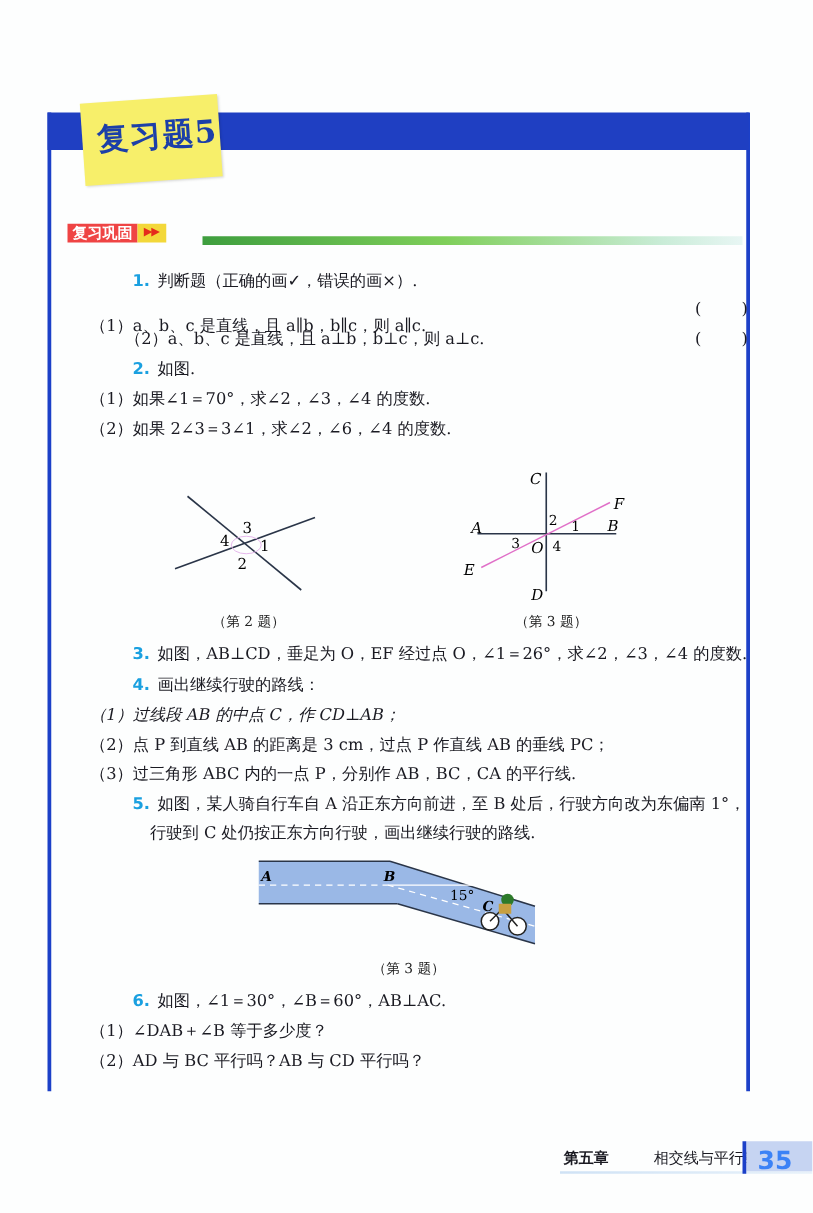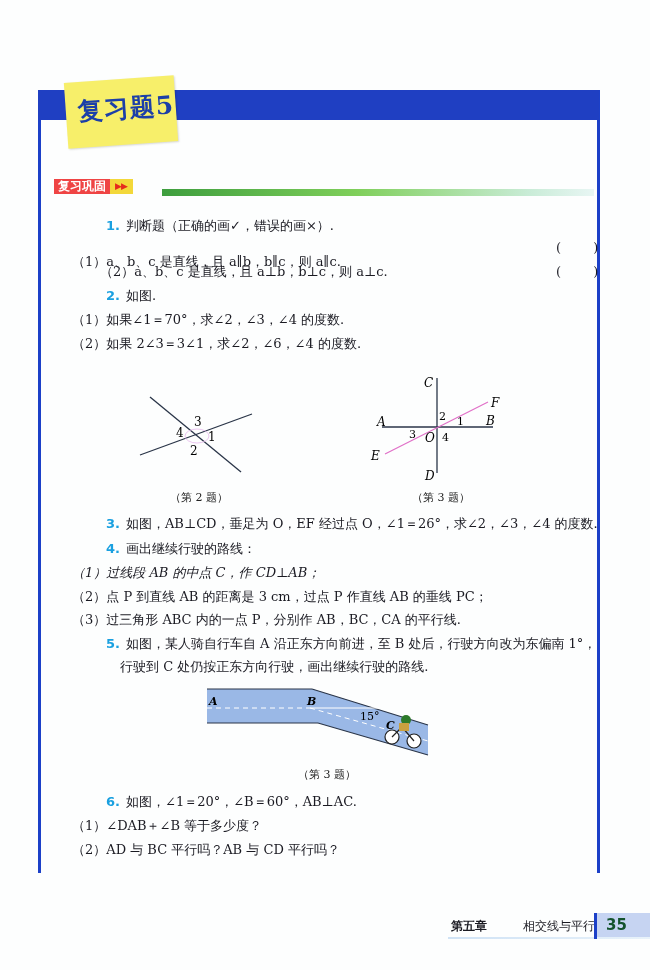--- a/index.html
+++ b/index.html
@@ -57,22 +57,22 @@
     font-family:Liberation Mono, monospace;
   }
   .footer-title { position:absolute; left:503px; top:918px; font-size:12px;margin-left:20px; }
   .footer-divider {
     position:absolute; left:594px; top:913px; width:3px; height:26px; background:#1c40c8;
   }
   .footer-page-bg {
     position:absolute; left:597px; top:913px; width:53px; height:24px; background:#c6d4f2;
   }
   .footer-page {
-    position:absolute; left:606px; top:916px; font-size:15px; font-weight:bold;
-    font-family:"DejaVu Sans",sans-serif; color:#14532d;
+    position:absolute; left:606px; top:916px; font-size:20px; font-weight:bold;
+    font-family:"DejaVu Sans",sans-serif; color:#3b82f6;
   }
 </style>
 </head>
 <body>
 
 <div class="frame"></div>
 <div class="header-band"></div>
 <div class="title-sticker">
   <span class="title-text">复习题5</span>
 </div>
@@ -179,21 +179,21 @@
     <circle cx="192" cy="52" r="7" fill="#fff" stroke="#222" stroke-width="1.2"></circle>
     <circle cx="214" cy="56" r="7" fill="#fff" stroke="#222" stroke-width="1.2"></circle>
     <path d="M192,52 L202,42 L214,56 M202,42 L207,36" stroke="#222" stroke-width="1.2" fill="none"></path>
     <circle cx="206" cy="35" r="5" fill="#2d7a2a"></circle>
     <rect x="199" y="38" width="10" height="8" fill="#c8a040"></rect>
   </g>
 </svg>
 <div class="caption" style="left:298px;top:767px;">（第 3 题）</div>
 
 <div class="q" style="top:792px;">
-  <span class="num">6.</span><span>如图，∠1＝20°，∠B＝60°，AB⊥AC.</span>
+  <span class="num">6.</span><span>如图，∠1＝30°，∠B＝60°，AB⊥AC.</span>
 </div>
 <div class="sub" style="top:816px;text-align:right;">
   <span>（1）</span><span>∠DAB＋∠B 等于多少度？</span>
 </div>
 <div class="sub" style="top:840px;">
   <span>（2）</span><span>AD 与 BC 平行吗？AB 与 CD 平行吗？</span>
 </div>
 
 <div class="footer-line"></div>
 <div class="footer-chapter">第五章</div>

